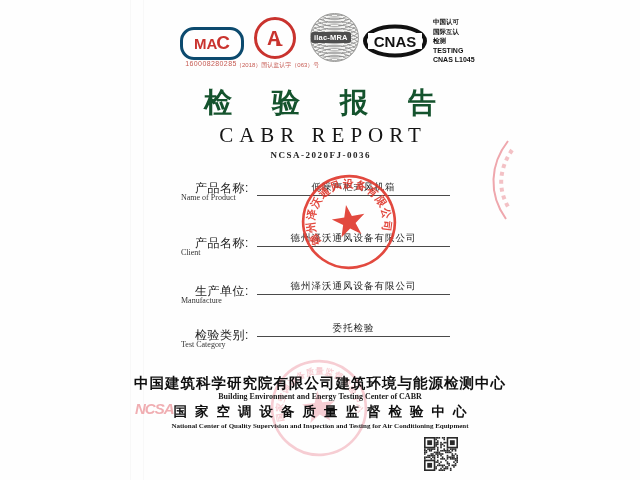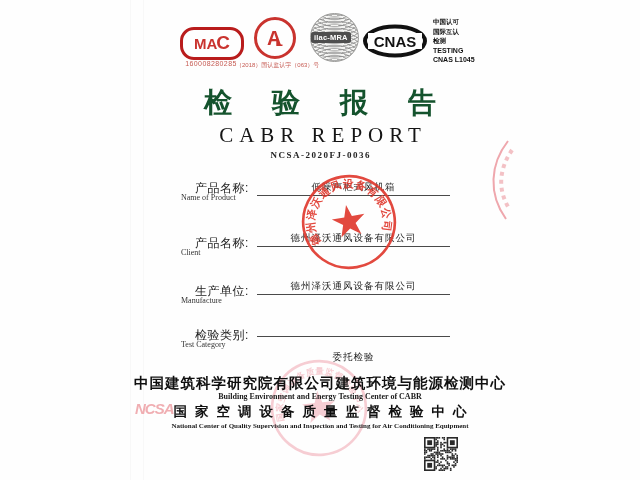--- a/index.html
+++ b/index.html
@@ -1,21 +1,21 @@
 <!DOCTYPE html>
 <html><head>
 <meta charset="utf-8">
 <style>
   html,body{margin:0;padding:0;background:#e8e8e8;}
   .page{position:relative;width:640px;height:480px;background:#fefefe;overflow:hidden;
         font-family:"Liberation Sans",sans-serif;color:#1c1c1c;}
   .abs{position:absolute;}
 
   
-  .cma-box{left:180px;top:27px;width:58px;height:27px;border:3px solid #b91c1c;border-radius:14px;
+  .cma-box{left:180px;top:27px;width:58px;height:27px;border:3px solid #0c4a6e;border-radius:14px;
            display:flex;align-items:center;justify-content:center;color:#c9332e;font-weight:bold;}
   .cma-ma{font-size:15px;letter-spacing:0;}
   .cma-c{font-size:19px;margin-left:-1px;margin-top:-2px;}
   .cma-number{left:176px;top:60px;width:70px;text-align:center;color:#c65a52;font-size:7px;letter-spacing:.4px;}
   .cal-circle{left:254px;top:17px;width:36px;height:36px;border:3px solid #c9332e;border-radius:50%;
               display:flex;align-items:center;justify-content:center;color:#c9332e;font-weight:bold;}
   .cal-a{font-size:20px;line-height:1;}
   .cal-l{font-size:12px;margin-left:-6px;margin-top:8px;}
   .cal-caption{left:236px;top:61px;width:80px;text-align:center;color:#c65a52;font-size:6px;white-space:nowrap;}
   .ilac-circle{left:310px;top:13px;width:47px;height:47px;border-radius:50%;
@@ -116,21 +116,21 @@
   <div class="abs f-value" style="top:232px;">德州泽沃通风设备有限公司</div>
 
   <div class="abs f-label" style="top:283px;">生产单位:</div>
   <div class="abs f-sub" style="top:296px;">Manufacture</div>
   <div class="abs f-line" style="top:280px;"></div>
   <div class="abs f-value" style="top:280px;">德州泽沃通风设备有限公司</div>
 
   <div class="abs f-label" style="top:327px;">检验类别:</div>
   <div class="abs f-sub" style="top:340px;">Test Category</div>
   <div class="abs f-line" style="top:322px;"></div>
-  <div class="abs f-value" style="top:322px;margin-top:29px;">委托检验</div>
+  <div class="abs f-value" style="top:322px;">委托检验</div>
 
   <div class="abs stamp-main">
     <svg width="112" height="112" viewBox="0 0 110 110">
       <defs>
         <path id="arcMain" d="M 24.2 69.4 A 34 34 0 1 1 85.8 69.4" fill="none"></path>
       </defs>
       <circle cx="55" cy="55" r="45" fill="none" stroke="#e03a2f" stroke-width="2.6"></circle>
       <polygon fill="#e03a2f" points="55,38 58.8,49.75 71.2,49.75 61.2,57 65,68.75 55,61.5 45,68.75 48.8,57 38.8,49.75 51.2,49.75"></polygon>
       <text font-family="Liberation Sans, sans-serif" font-size="10.5" font-weight="bold" fill="#e03a2f" letter-spacing="1">
         <textPath href="#arcMain" startOffset="50%" text-anchor="middle">德州泽沃通风设备有限公司</textPath>

